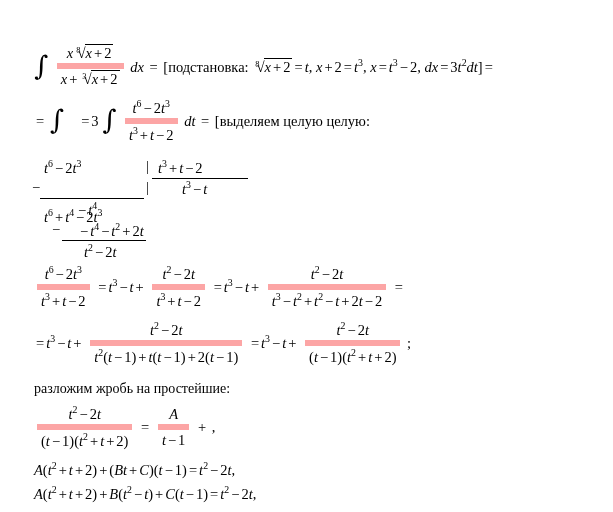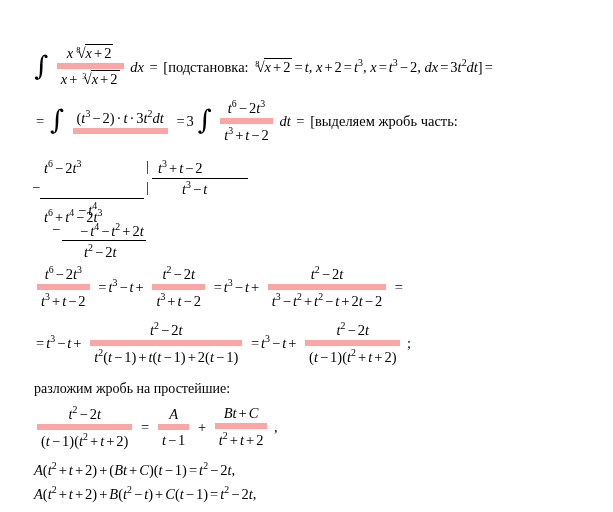--- a/index.html
+++ b/index.html
@@ -132,31 +132,30 @@
     </span>
     <span class="mi">dx</span>
     <span class="op">=</span>
     <span class="bracket">[</span><span class="txt">подстановка: </span><span class="radical"><span class="idx">8</span><span class="sign">√</span><span class="rad-body"><span class="mi">x</span><span class="op">+</span><span class="mn">2</span></span></span><span class="op">=</span><span class="mi">t</span><span class="txt">, </span><span class="mi">x</span><span class="op">+</span><span class="mn">2</span><span class="op">=</span><span class="mi">t</span><sup class="exp">3</sup><span class="txt">, </span><span class="mi">x</span><span class="op">=</span><span class="mi">t</span><sup class="exp">3</sup><span class="op">−</span><span class="mn">2</span><span class="txt">, </span><span class="mi">dx</span><span class="op">=</span><span class="mn">3</span><span class="mi">t</span><sup class="exp">2</sup><span class="mi">dt</span><span class="bracket">]</span><span class="op">=</span>
   </div>
 
   <div class="line" style="top:100px;">
     <span class="op">=</span>
     <span class="intsym">∫</span>
     <span class="frac">
-      <span class="num"><span class="bracket">(</span><span class="mi">t</span><sup class="exp">3</sup><span class="op">−</span><span class="mn">2</span><span class="bracket">)</span><span class="op">·</span><span class="mi">t</span><span class="op">·</span><span class="mn">3</span><span class="mi">t</span><sup class="exp">2</sup><span class="mi">dt</span></span>
     </span>
     <span class="op">=</span><span class="mn">3</span>
     <span class="intsym">∫</span>
     <span class="frac">
       <span class="num"><span class="mi">t</span><sup class="exp">6</sup><span class="op">−</span><span class="mn">2</span><span class="mi">t</span><sup class="exp">3</sup></span>
       <span class="den"><span class="mi">t</span><sup class="exp">3</sup><span class="op">+</span><span class="mi">t</span><span class="op">−</span><span class="mn">2</span></span>
     </span>
     <span class="mi">dt</span>
     <span class="op">=</span>
-    <span class="bracket">[</span><span class="txt">выделяем жробь часть:</span>
+    <span class="bracket">[</span><span class="txt">выделяем целую целую:</span>
   </div>
 
   <div class="division" style="top:158px;">
 
     <div class="div-row">
       <span style="position:absolute; left:10px;"><span class="mi">t</span><sup class="exp">6</sup><span class="op">−</span><span class="mn">2</span><span class="mi">t</span><sup class="exp">3</sup></span>
       <span style="position:absolute; left:112px;">|</span>
       <span style="position:absolute; left:124px;"><span class="mi">t</span><sup class="exp">3</sup><span class="op">+</span><span class="mi">t</span><span class="op">−</span><span class="mn">2</span></span>
     </div>
 
@@ -222,24 +221,20 @@
     <span class="frac">
       <span class="num"><span class="mi">t</span><sup class="exp">2</sup><span class="op">−</span><span class="mn">2</span><span class="mi">t</span></span>
       <span class="den"><span class="bracket">(</span><span class="mi">t</span><span class="op">−</span><span class="mn">1</span><span class="bracket">)(</span><span class="mi">t</span><sup class="exp">2</sup><span class="op">+</span><span class="mi">t</span><span class="op">+</span><span class="mn">2</span><span class="bracket">)</span></span>
     </span>
     <span class="op">=</span>
     <span class="frac">
       <span class="num"><span class="mi">A</span></span>
       <span class="den"><span class="mi">t</span><span class="op">−</span><span class="mn">1</span></span>
     </span>
     <span class="op">+</span>
-    <span class="frac">
-      <span class="num"><span class="mi">B</span><span class="mi">t</span><span class="op">+</span><span class="mi">C</span></span>
-      <span class="den"><span class="mi">t</span><sup class="exp">2</sup><span class="op">+</span><span class="mi">t</span><span class="op">+</span><span class="mn">2</span></span>
-    </span>
     <span class="txt">,</span>
   </div>
 
   <div class="line" style="top:460px;">
     <span class="mi">A</span><span class="bracket">(</span><span class="mi">t</span><sup class="exp">2</sup><span class="op">+</span><span class="mi">t</span><span class="op">+</span><span class="mn">2</span><span class="bracket">)</span><span class="op">+</span><span class="bracket">(</span><span class="mi">Bt</span><span class="op">+</span><span class="mi">C</span><span class="bracket">)(</span><span class="mi">t</span><span class="op">−</span><span class="mn">1</span><span class="bracket">)</span><span class="op">=</span><span class="mi">t</span><sup class="exp">2</sup><span class="op">−</span><span class="mn">2</span><span class="mi">t</span><span class="txt">,</span>
   </div>
 
   <div class="line" style="top:484px;">
     <span class="mi">A</span><span class="bracket">(</span><span class="mi">t</span><sup class="exp">2</sup><span class="op">+</span><span class="mi">t</span><span class="op">+</span><span class="mn">2</span><span class="bracket">)</span><span class="op">+</span><span class="mi">B</span><span class="bracket">(</span><span class="mi">t</span><sup class="exp">2</sup><span class="op">−</span><span class="mi">t</span><span class="bracket">)</span><span class="op">+</span><span class="mi">C</span><span class="bracket">(</span><span class="mi">t</span><span class="op">−</span><span class="mn">1</span><span class="bracket">)</span><span class="op">=</span><span class="mi">t</span><sup class="exp">2</sup><span class="op">−</span><span class="mn">2</span><span class="mi">t</span><span class="txt">,</span>
   </div>

